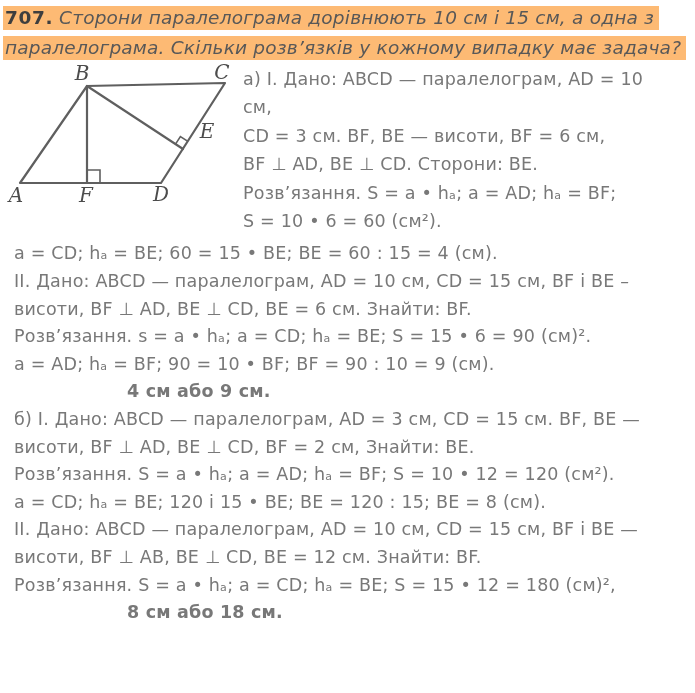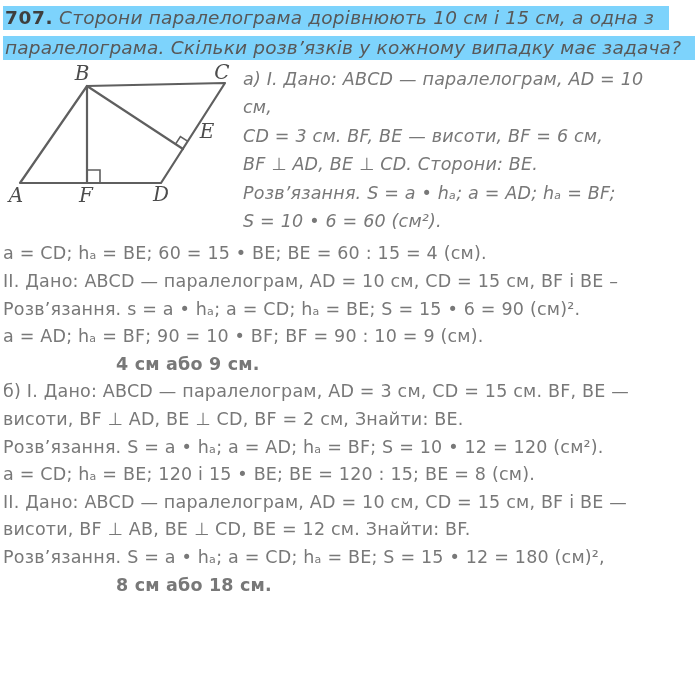--- a/index.html
+++ b/index.html
@@ -12,22 +12,22 @@
   }
   
   .problem{
     padding:3px 0 0 3px;
   }
   .p-line{
     line-height:29px;
     white-space:nowrap;
   }
   .hl{
-    background:#7dd3fc;
-    padding:1px 15px 2px 2px;
+    background:#fdba74;
+    padding:1px 5px 2px 2px;
     font-style:italic;
     font-size:18.5px;
     color:#585858;
     letter-spacing:0.2px;
   }
   .p-num{
     font-style:normal;
     font-weight:700;
     color:#3e3e3e;
     letter-spacing:0.6px;
@@ -49,27 +49,26 @@
     font-size:20px;
     fill:#4c4c4c;
   }
   .col-right{
     flex:1 1 auto;
     padding-top:1px;
     font-size:17.5px;
     line-height:28.4px;
     color:#787878;
     letter-spacing:0.2px;
-    font-style:italic;
   }
   .col-right .s-line{white-space:nowrap;}
   
   .full{
     margin-top:5px;
-    padding-left:3px;
+    padding-left:14px;
     font-size:17.5px;
     line-height:27.6px;
     color:#787878;
     letter-spacing:0.2px;
   }
   .full .s-line{white-space:nowrap;}
   .full .indent{padding-left:113px;font-weight:bold;}
 </style>
 </head>
 <body>
@@ -105,20 +104,21 @@
     <div class="s-line">CD = 3 см. BF, BE — висоти, BF = 6 см,</div>
     <div class="s-line">BF ⊥ AD, BE ⊥ CD. Сторони: BE.</div>
     <div class="s-line">Розв’язання. S = a • hₐ; a = AD; hₐ = BF;</div>
     <div class="s-line">S = 10 • 6 = 60 (см²).</div>
   </div>
 </div>
 
 <div class="full">
   <div class="s-line">a = CD; hₐ = BE; 60 = 15 • BE; BE = 60 : 15 = 4 (см).</div>
   <div class="s-line">II. Дано: ABCD — паралелограм, AD = 10 см, CD = 15 см, BF і BE –</div>
+  <div class="s-line">висоти, BF ⊥ AD, BE ⊥ CD, BE = 6 см. Знайти: BF.</div>
   <div class="s-line">Розв’язання. s = a • hₐ; a = CD; hₐ = BE; S = 15 • 6 = 90 (см)².</div>
   <div class="s-line">a = AD; hₐ = BF; 90 = 10 • BF; BF = 90 : 10 = 9 (см).</div>
   <div class="s-line indent">4 см або 9 см.</div>
   <div class="s-line">б) I. Дано: ABCD — паралелограм, AD = 3 см, CD = 15 см. BF, BE —</div>
   <div class="s-line">висоти, BF ⊥ AD, BE ⊥ CD, BF = 2 см, Знайти: BE.</div>
   <div class="s-line">Розв’язання. S = a • hₐ; a = AD; hₐ = BF; S = 10 • 12 = 120 (см²).</div>
   <div class="s-line">a = CD; hₐ = BE; 120 і 15 • BE; BE = 120 : 15; BE = 8 (см).</div>
   <div class="s-line">II. Дано: ABCD — паралелограм, AD = 10 см, CD = 15 см, BF і BE —</div>
   <div class="s-line">висоти, BF ⊥ AB, BE ⊥ CD, BE = 12 см. Знайти: BF.</div>
   <div class="s-line">Розв’язання. S = a • hₐ; a = CD; hₐ = BE; S = 15 • 12 = 180 (см)²,</div>

